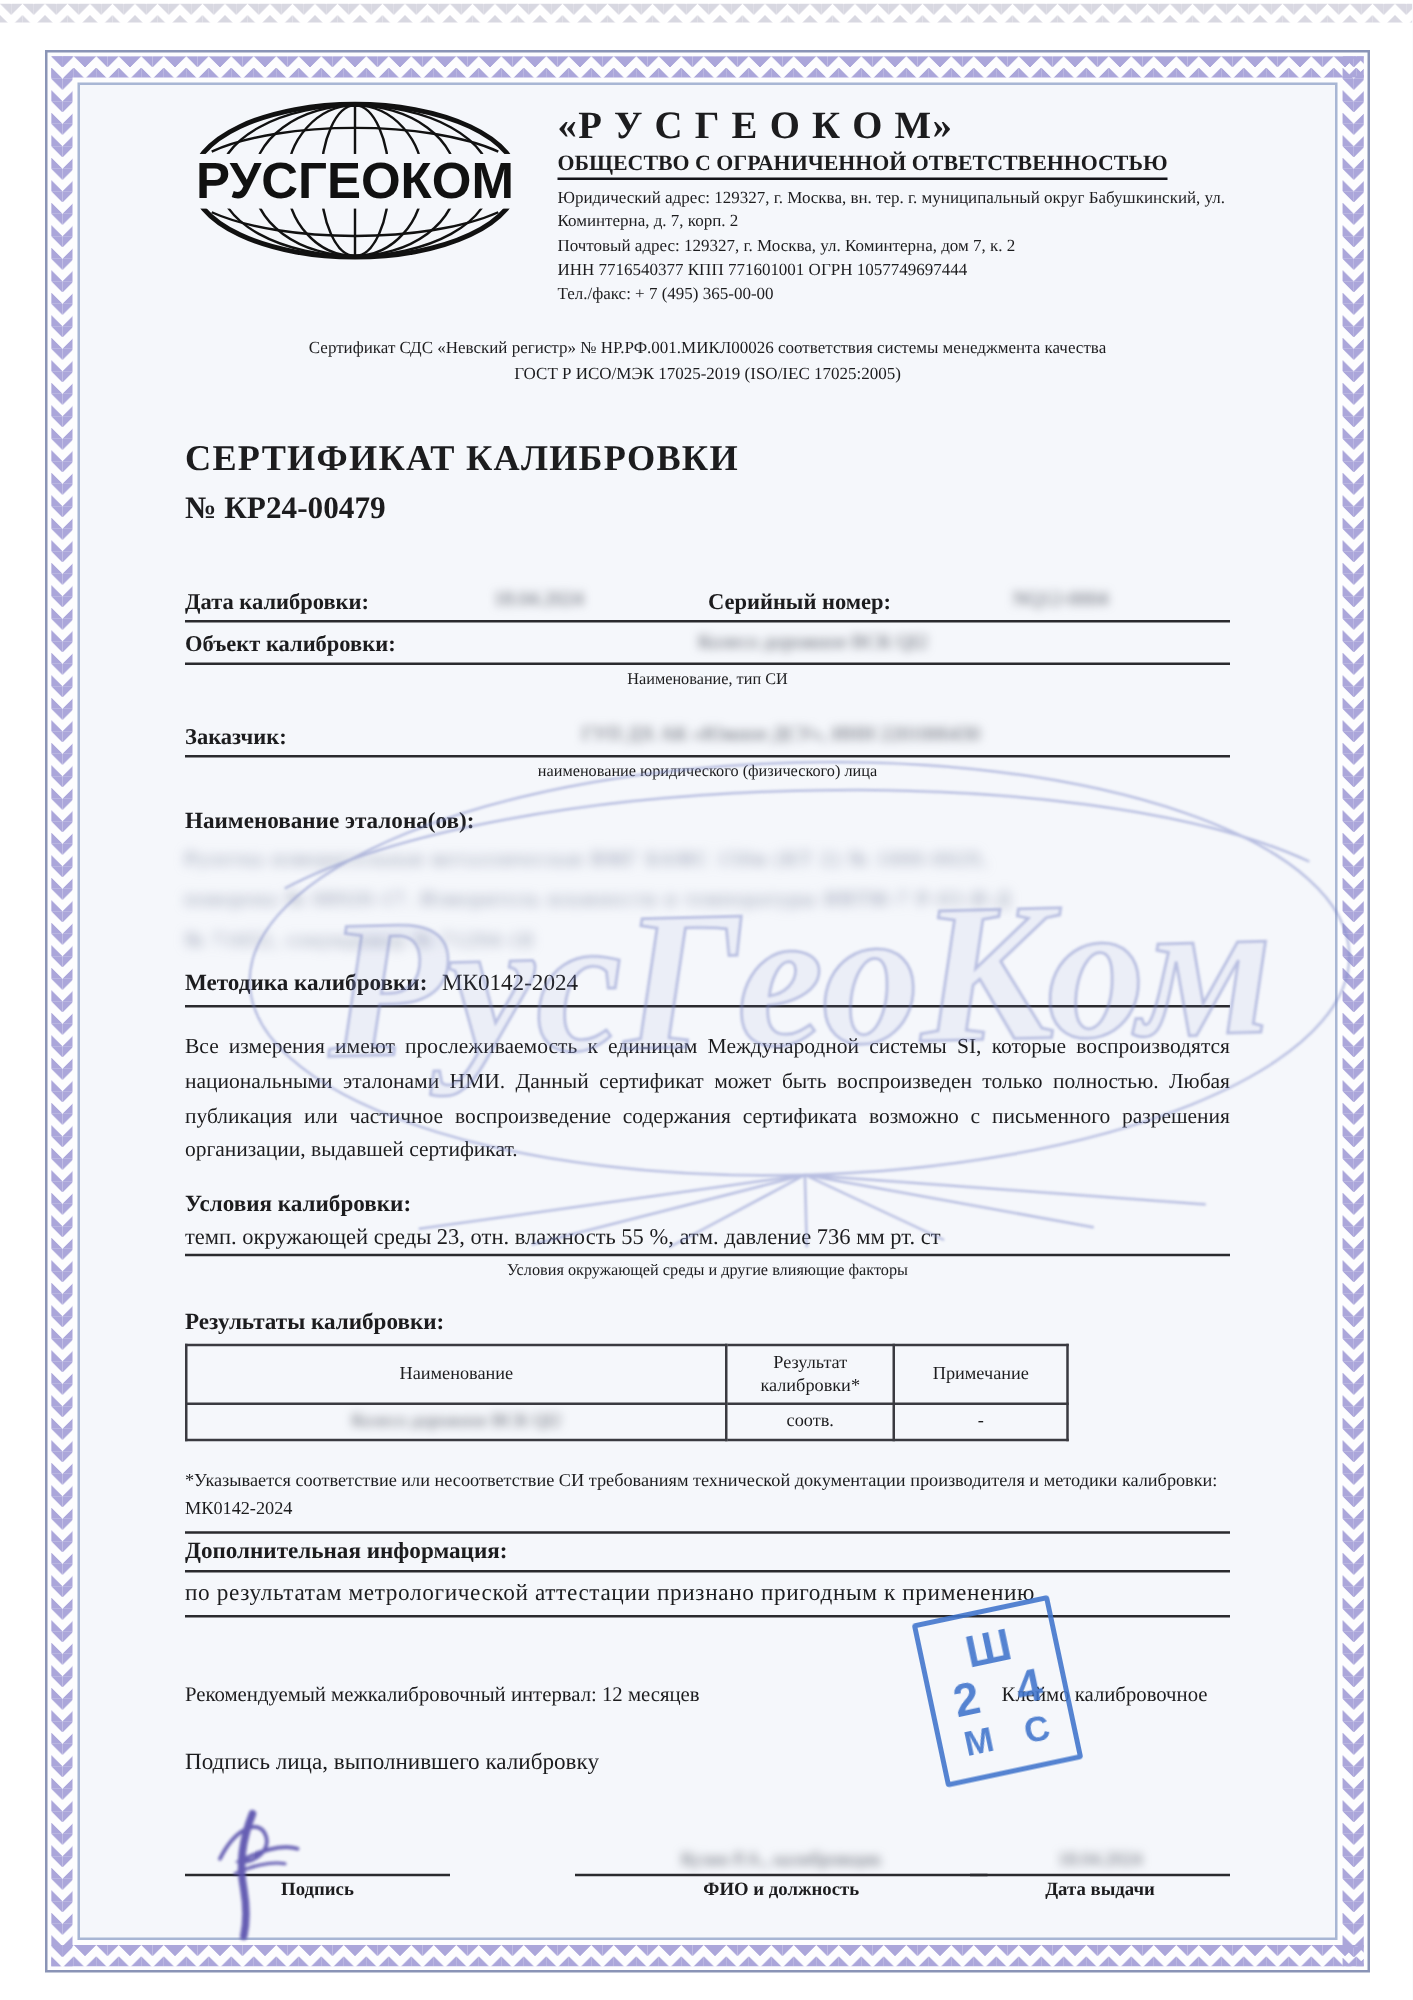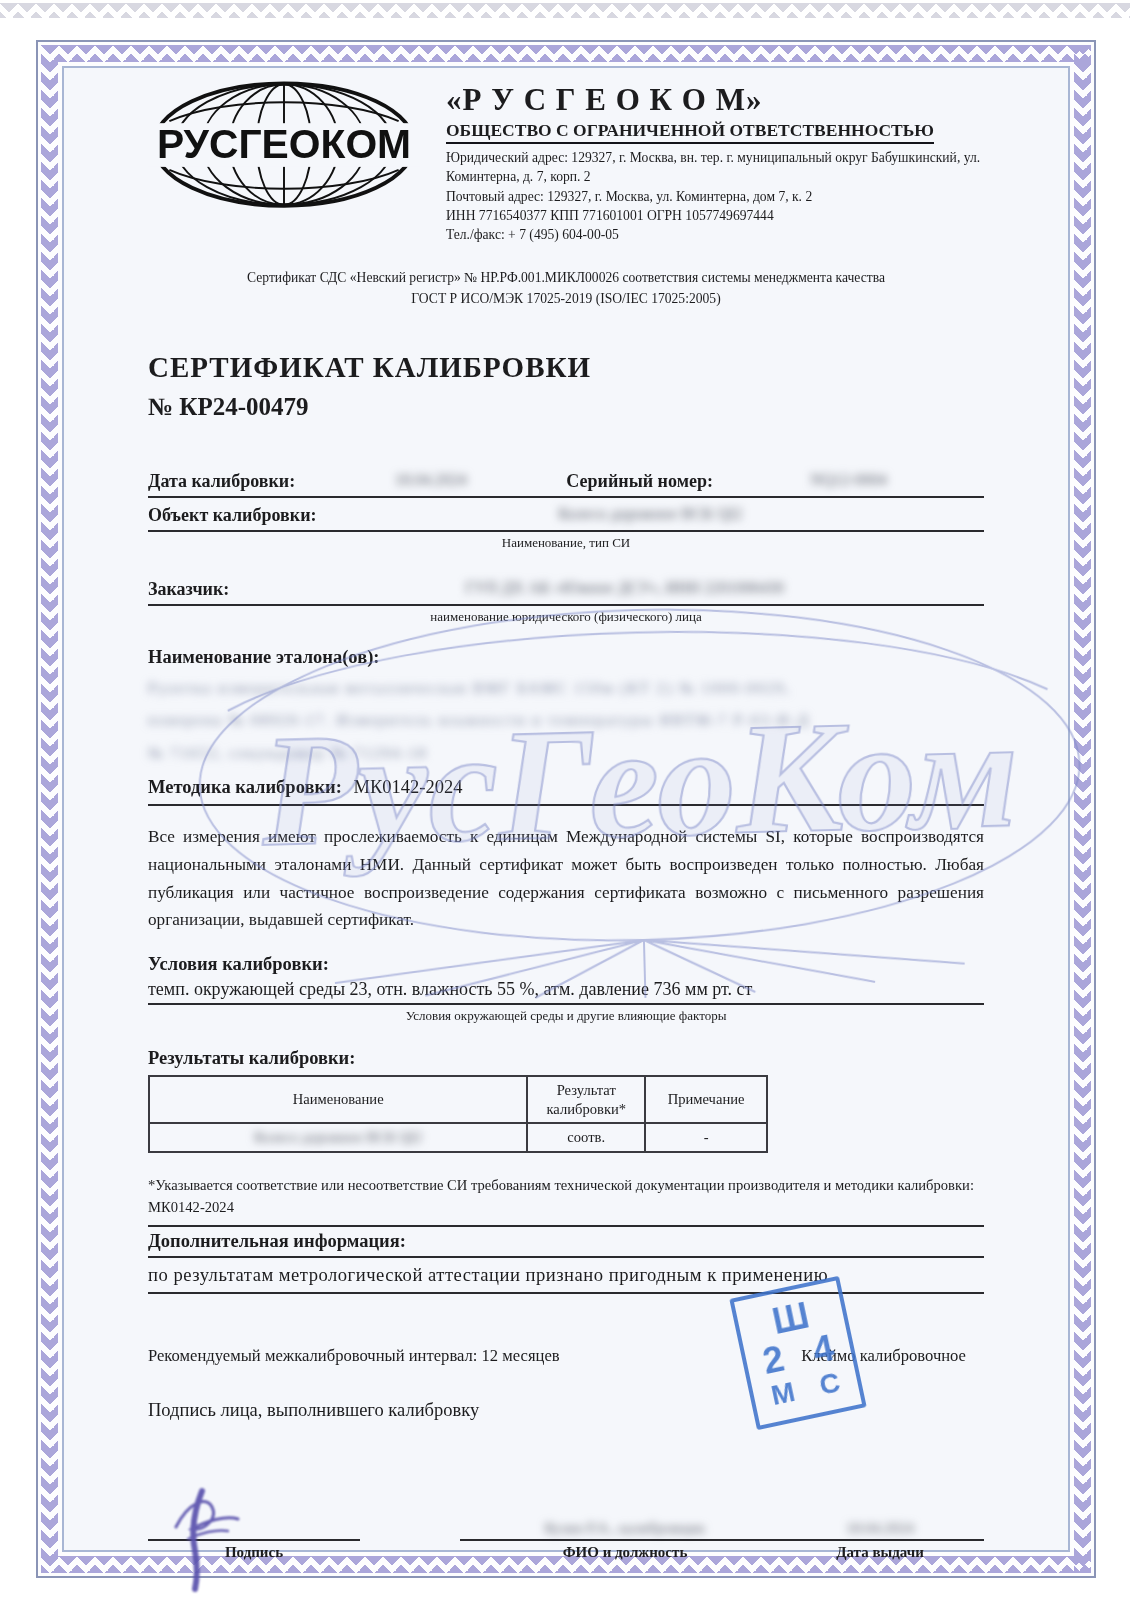--- a/index.html
+++ b/index.html
@@ -54,33 +54,33 @@
   .etalon-lines div{margin-bottom:17px;letter-spacing:2px;}
 
   .method-row{margin-top:16px;border-bottom:2px solid #2a2a2e;padding-bottom:6px;font-size:18.5px;}
   .method-row .f-label{font-size:18.5px;}
   .para{margin-top:17px;font-size:17.2px;line-height:1.62;text-align:justify;}
 
   .cond-head{margin-top:20px;font-size:18.5px;font-weight:bold;}
   .cond-val{font-size:18px;border-bottom:2px solid #2a2a2e;padding-bottom:3px;margin-top:4px;}
 
   .res-head{margin-top:24px;font-size:18.5px;font-weight:bold;margin-bottom:6px;}
-  table.res{border-collapse:collapse;width:620px;}
+  table.res{border-collapse:collapse;width:707px;}
   table.res th,table.res td{border:2px solid #3a3a40;text-align:center;font-weight:normal;}
   table.res th{font-size:14.6px;padding:4px 6px;line-height:1.25;}
   table.res td{font-size:14.6px;padding:5px 0;}
   .footnote{margin-top:22px;font-size:14.6px;line-height:1.5;border-bottom:2px solid #2a2a2e;padding-bottom:6px;}
   .addinfo-head{font-size:18.5px;font-weight:bold;border-bottom:2px solid #2a2a2e;padding:4px 0 4px 0;}
   .addinfo-val{font-size:18.6px;letter-spacing:.5px;border-bottom:2px solid #2a2a2e;padding:6px 0 6px 0;}
 
   .foot-row{margin-top:52px;display:flex;justify-content:space-between;font-size:16.6px;}
   .foot-row .right{padding-right:18px;}
   .sign-caption{margin-top:34px;font-size:18.5px;}
 
-  .siglines{position:relative;margin-top:118px;height:44px;}
+  .siglines{position:relative;margin-top:78px;height:44px;}
   .seg{position:absolute;top:0;border-top:2px solid #2a2a2e;text-align:center;font-size:15px;font-weight:bold;padding-top:3px;}
   .seg1{left:0;width:212px;}
   .seg2{left:312px;width:330px;}
   .seg3{right:0;width:208px;}
   .above{position:absolute;bottom:46px;font-size:15px;text-align:center;}
   .ab2{left:312px;width:330px;}
   .ab3{right:0;width:208px;}
 
   .signature{position:absolute;left:20px;bottom:-12px;filter:blur(1.2px);opacity:.92;}
 
@@ -133,21 +133,21 @@
         <ellipse cx="140" cy="66" rx="134" ry="63" fill="none" stroke="#111" stroke-width="4"></ellipse>
         <rect x="0" y="44" width="280" height="45" fill="#f5f7fb"></rect>
         <text x="140" y="80" text-anchor="middle" font-family="Liberation Sans, DejaVu Sans, sans-serif" font-weight="bold" font-size="42" fill="#111">РУСГЕОКОМ</text>
       </svg>
       <div class="hdr-right">
         <div class="co-name">«Р У С Г Е О К О М»</div>
         <div><span class="co-form">ОБЩЕСТВО С ОГРАНИЧЕННОЙ ОТВЕТСТВЕННОСТЬЮ</span></div>
         <div class="addr">Юридический адрес: 129327, г. Москва, вн. тер. г. муниципальный округ Бабушкинский, ул. Коминтерна, д. 7, корп. 2</div>
         <div class="addr">Почтовый адрес: 129327, г. Москва, ул. Коминтерна, дом 7, к. 2</div>
         <div class="addr">ИНН 7716540377 КПП 771601001 ОГРН 1057749697444</div>
-        <div class="addr">Тел./факс: + 7 (495) 604-00-05</div>
+        <div class="addr">Тел./факс: + 7 (495) 365-00-00</div>
       </div>
     </div>
 
     <div class="sds">
       <div>Сертификат СДС «Невский регистр» № НР.РФ.001.МИКЛ00026 соответствия системы менеджмента качества</div>
       <div>ГОСТ Р ИСО/МЭК 17025-2019 (ISO/IEC 17025:2005)</div>
     </div>
 
     <div class="title">
       <div class="t1">СЕРТИФИКАТ КАЛИБРОВКИ</div>

